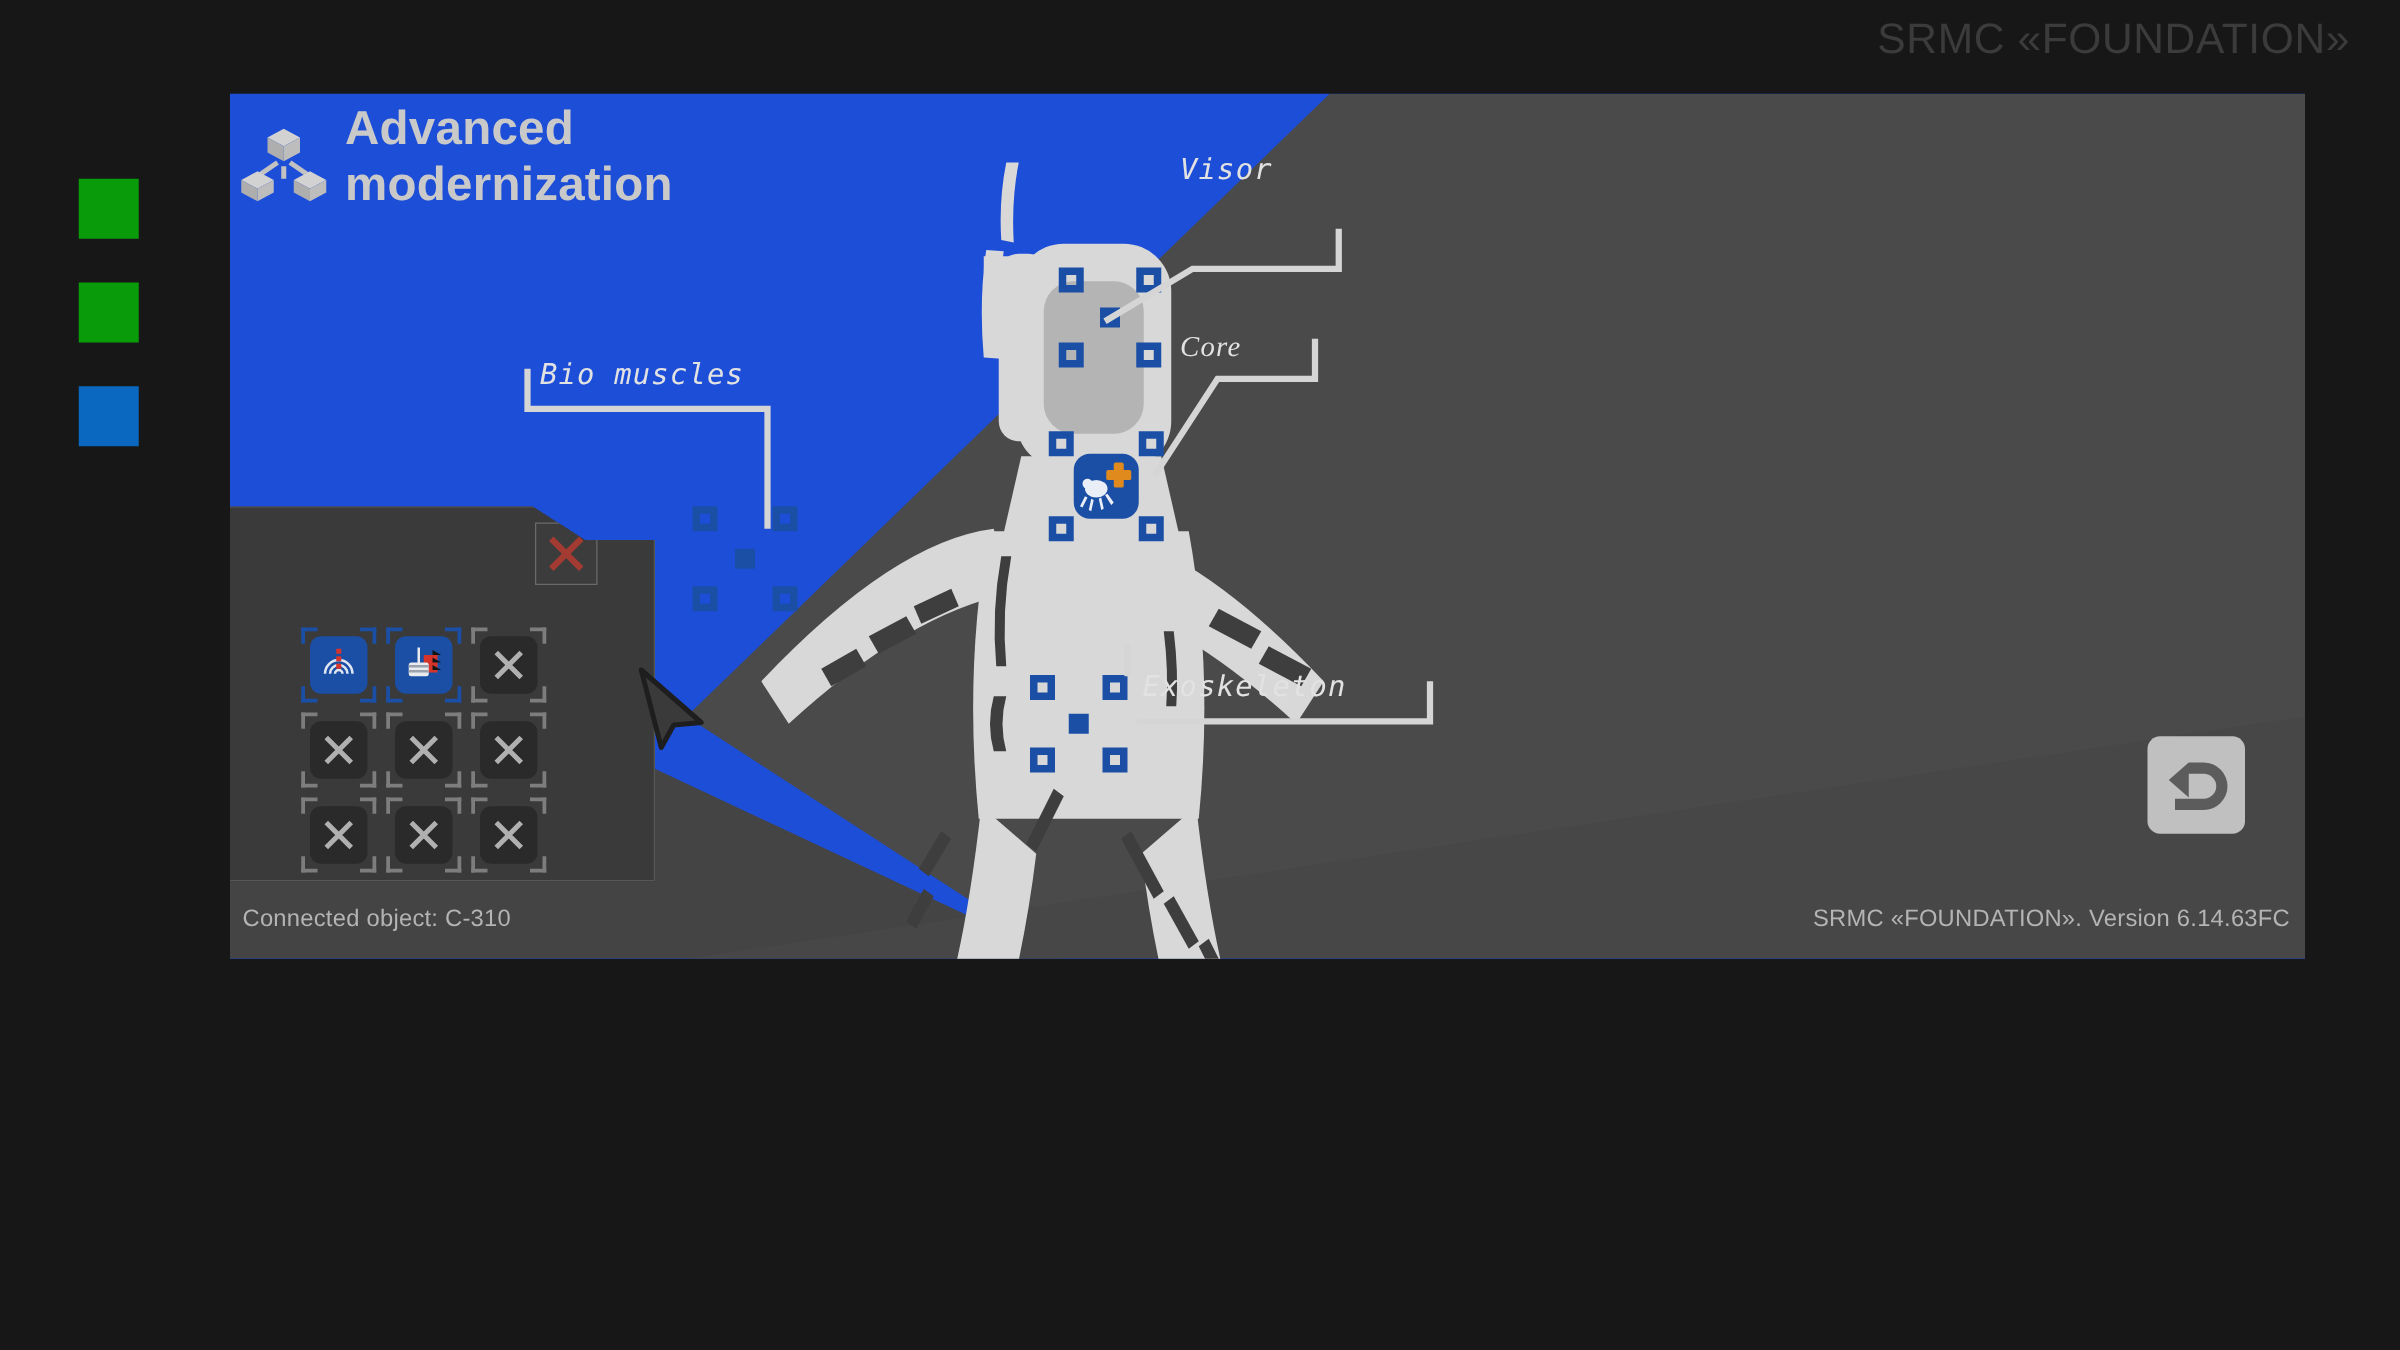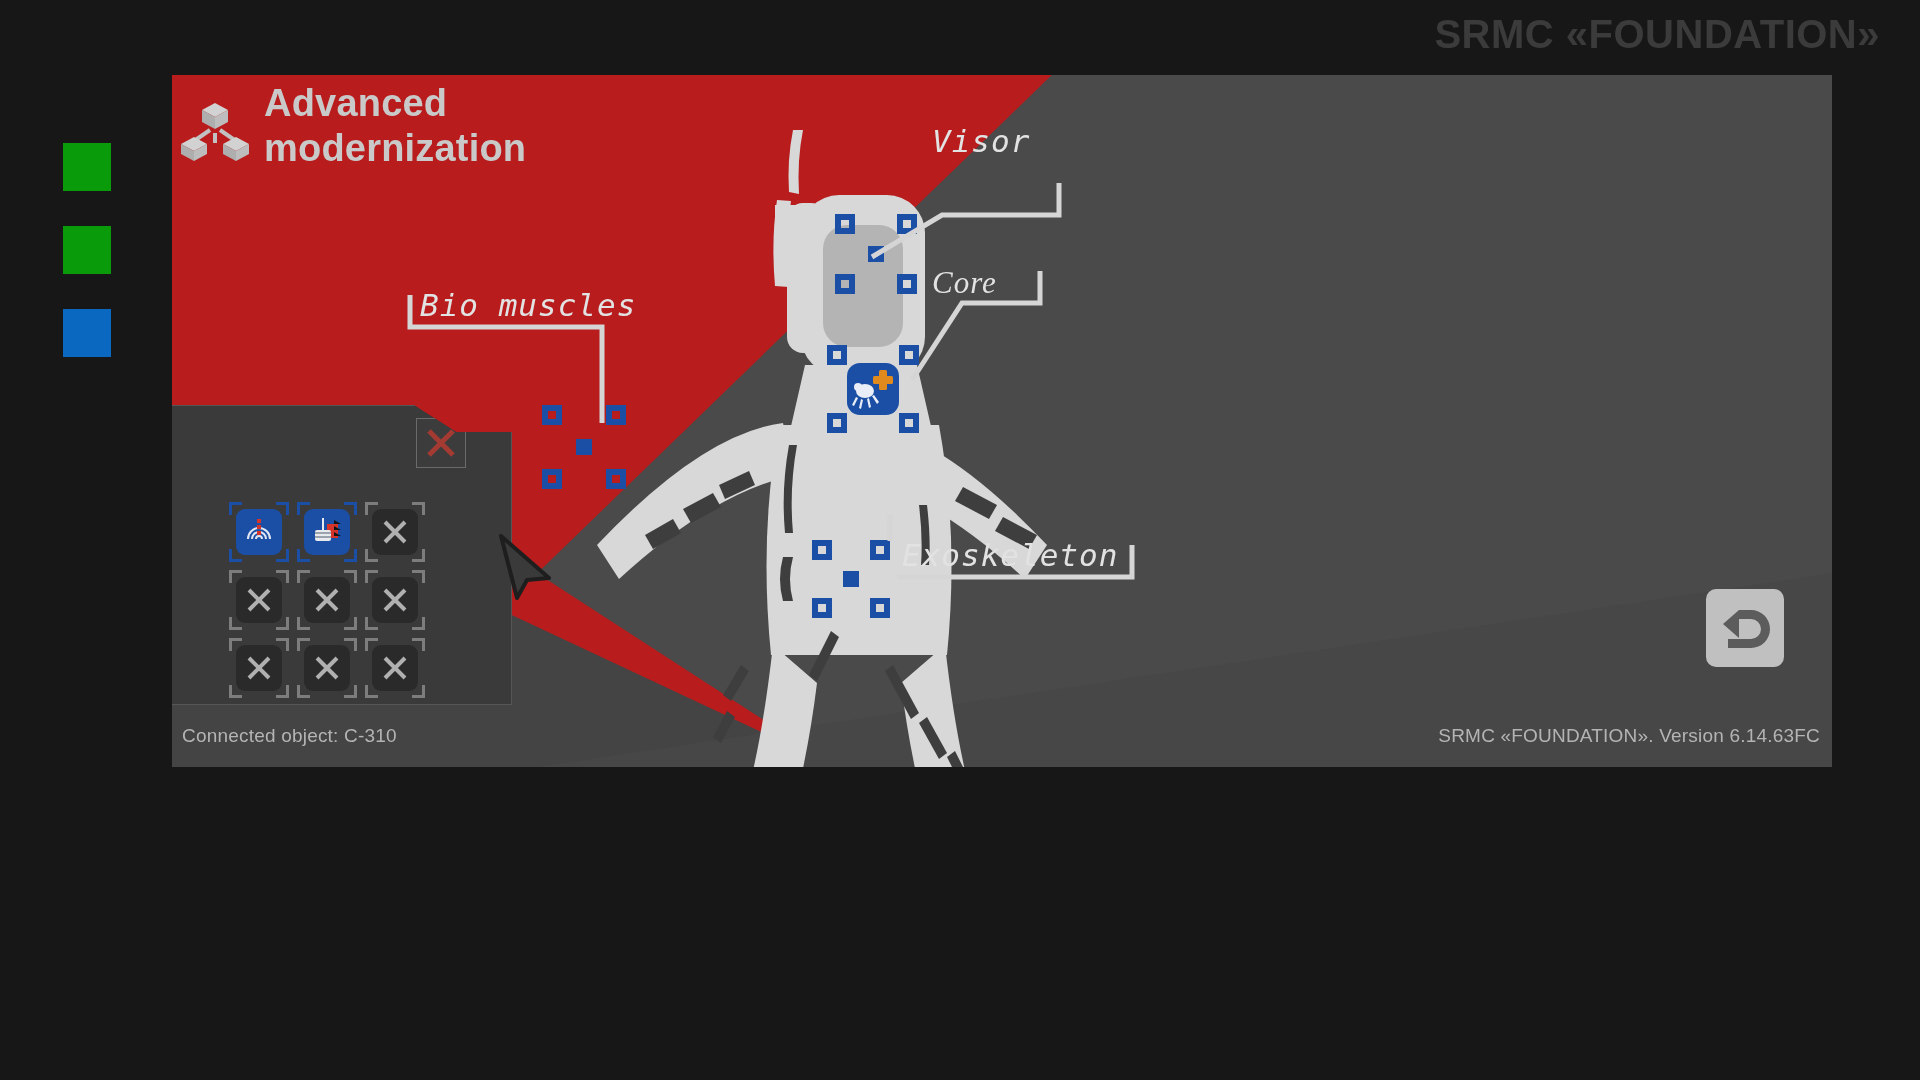--- a/index.html
+++ b/index.html
@@ -5,32 +5,32 @@
 <style>
   * { box-sizing: border-box; margin:0; padding:0; }
   html,body { width:1920px; height:1080px; overflow:hidden; background:#161616; }
   body { font-family:"Liberation Sans", sans-serif; }
 
   #screen { position:relative; width:1920px; height:1080px; background:#171717; }
 
   
   #brand {
     position:absolute; top:12px; right:40px;
-    font-size:40px; font-weight:700; letter-spacing:.5px;
+    font-size:34px; font-weight:400; letter-spacing:.5px;
     color:#3b3b3b; white-space:nowrap;
   }
 
   
   #rail { position:absolute; left:63px; top:143px; width:48px; }
   .rail-chip { width:48px; height:48px; margin-bottom:35px; }
 
   
   #window {
-    position:absolute; left:172px; top:75px; width:1660px; height:692px;
-    background:#b91c1c; overflow:hidden;
+    position:absolute; left:184px; top:75px; width:1660px; height:692px;
+    background:#1d4ed8; overflow:hidden;
   }
   .bg-shape { position:absolute; top:0; left:0; width:100%; height:100%; }
   .bg-a { background:#4a4a4a; clip-path: polygon(53% 0%, 100% 0%, 100% 78%, 40% 100%, 22% 72%); }
   .bg-b { background:#444444; clip-path: polygon(0% 55%, 40% 100%, 0% 100%); }
   .bg-c { background:#474747; clip-path: polygon(100% 72%, 100% 100%, 22% 100%); }
 
   
   #winhead { position:absolute; left:0; top:0; width:100%; height:120px; }
   #logo { position:absolute; left:8px; top:22px; width:70px; height:70px; }
   #title {
@@ -52,21 +52,21 @@
     position:absolute; right:48px; bottom:100px;
     width:78px; height:78px; background:#c0c0c0; border-radius:10px;
     display:flex; align-items:center; justify-content:center; cursor:pointer;
   }
 
   
   #robot { position:absolute; left:425px; top:30px; width:460px; height:740px; }
 
   
   .anno { position:absolute; color:#e2e2e2; font-family:"DejaVu Sans Mono", monospace;
-          font-style:italic; font-size:31px; white-space:nowrap; letter-spacing:1px; }
+          font-style:italic; font-size:23px; white-space:nowrap; letter-spacing:1px; }
   .leader { position:absolute; }
 
   
   .sel { position:absolute; }
   .sel .c { position:absolute; width:16px; height:16px; border-color:#1b4fa6; border-style:solid; }
   .sel.lg .c { width:20px; height:20px; border-width:6px; }
   .sel .tl { border-width:6px 0 0 6px; left:0; top:0; }
   .sel .tr { border-width:6px 6px 0 0; right:0; top:0; }
   .sel .bl { border-width:0 0 6px 6px; left:0; bottom:0; }
   .sel .br { border-width:0 6px 6px 0; right:0; bottom:0; }

